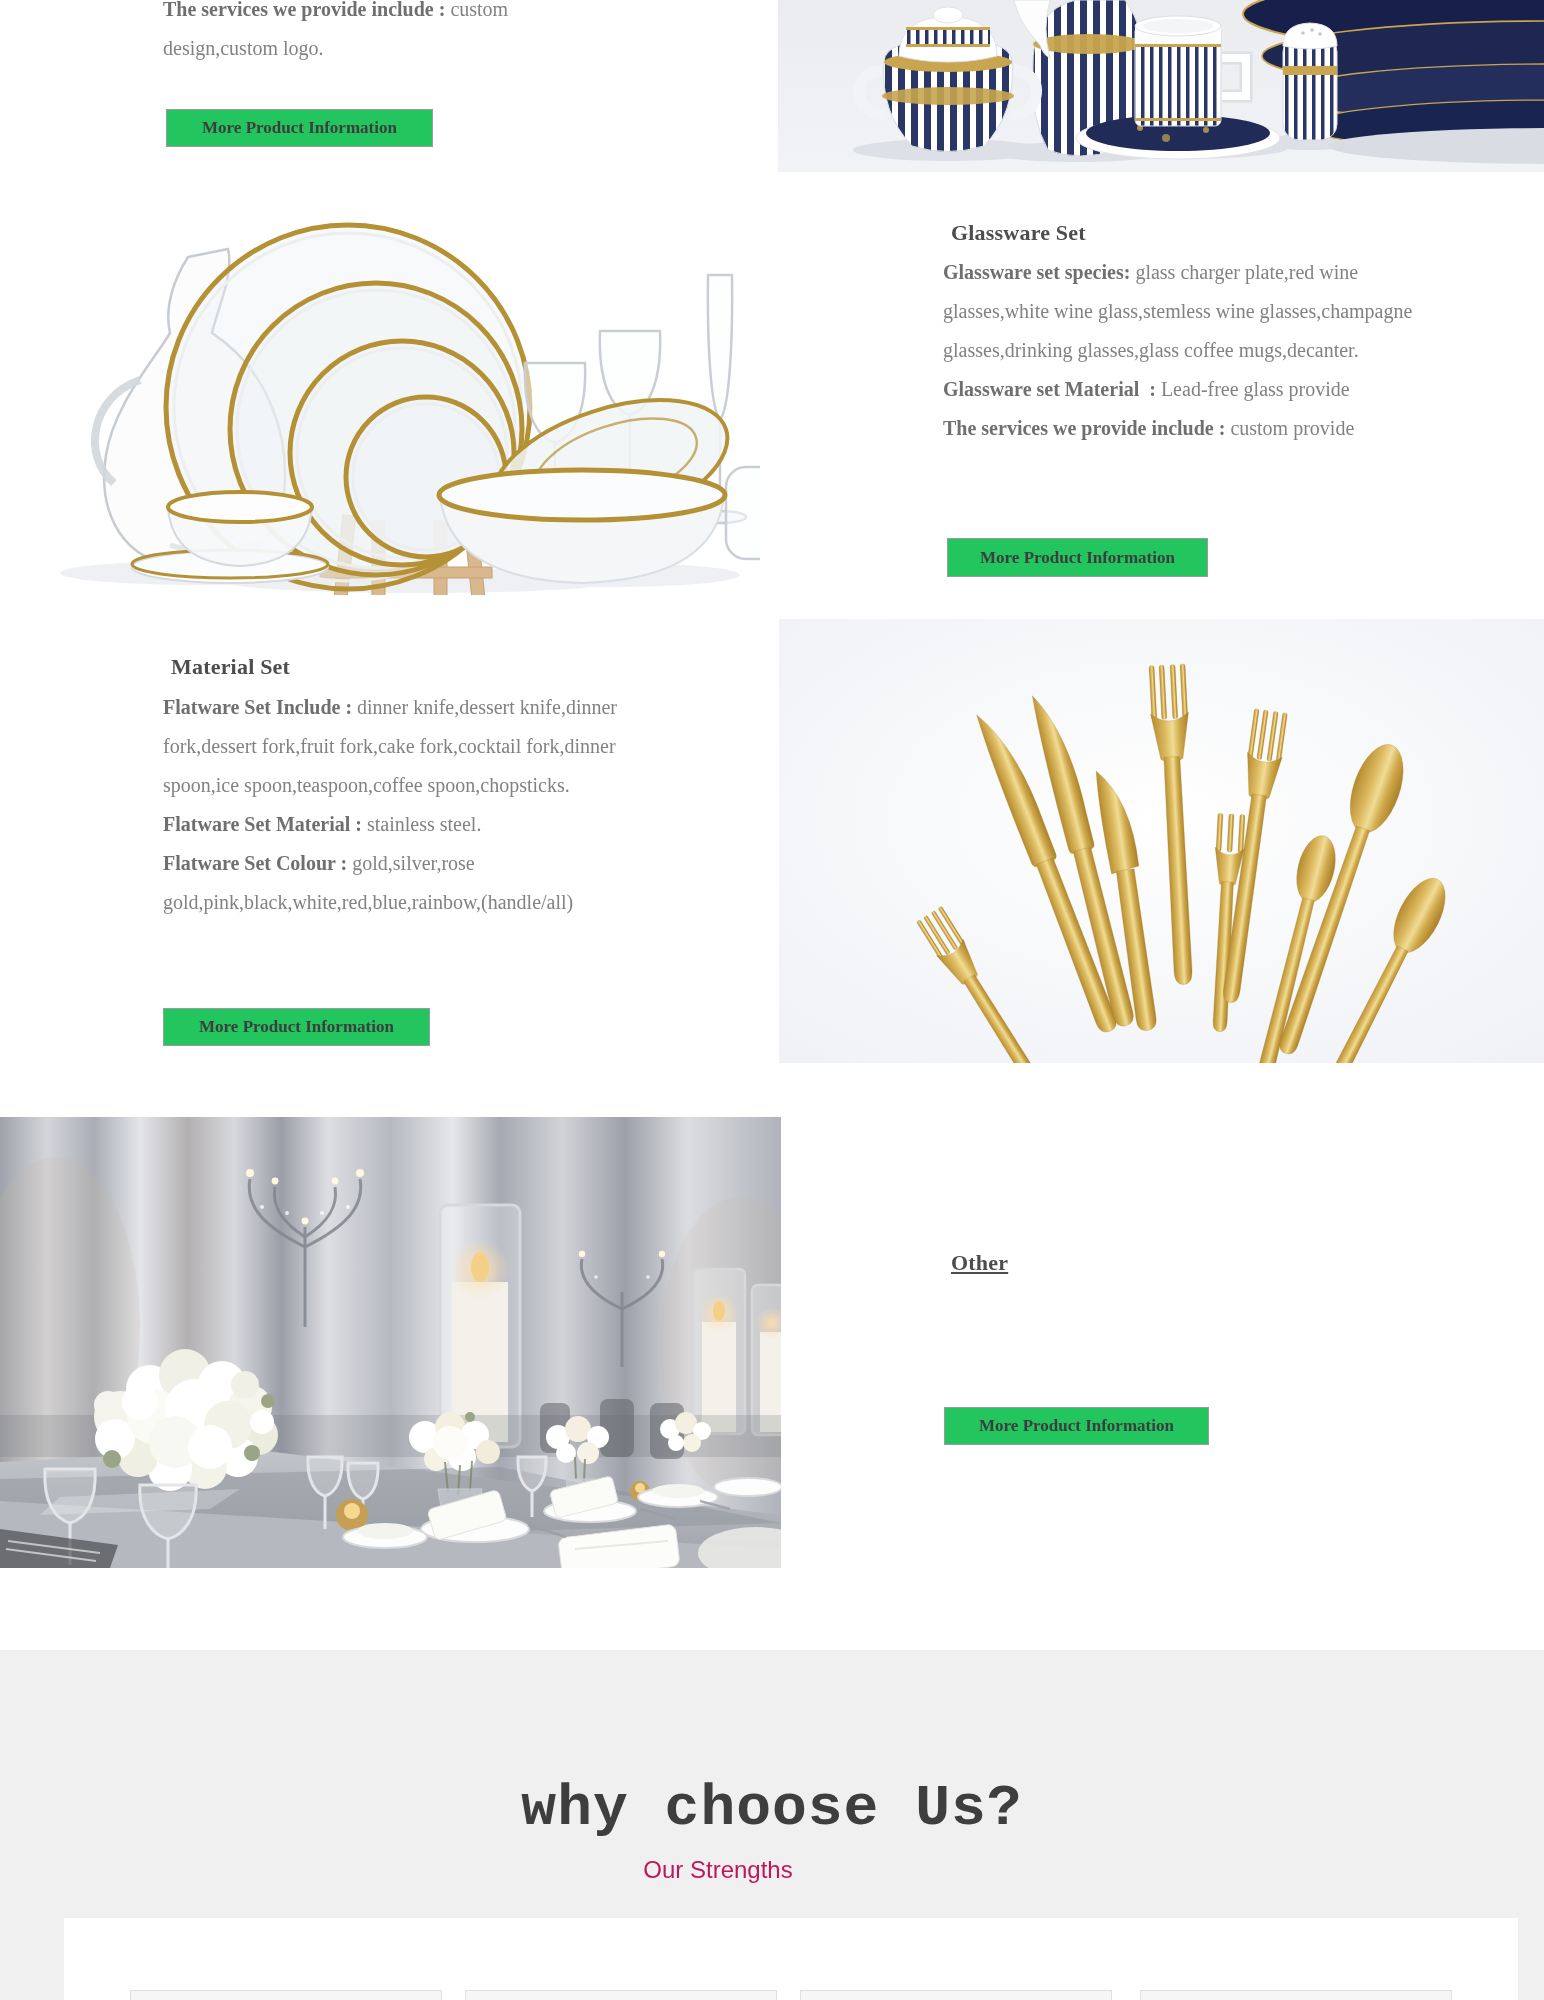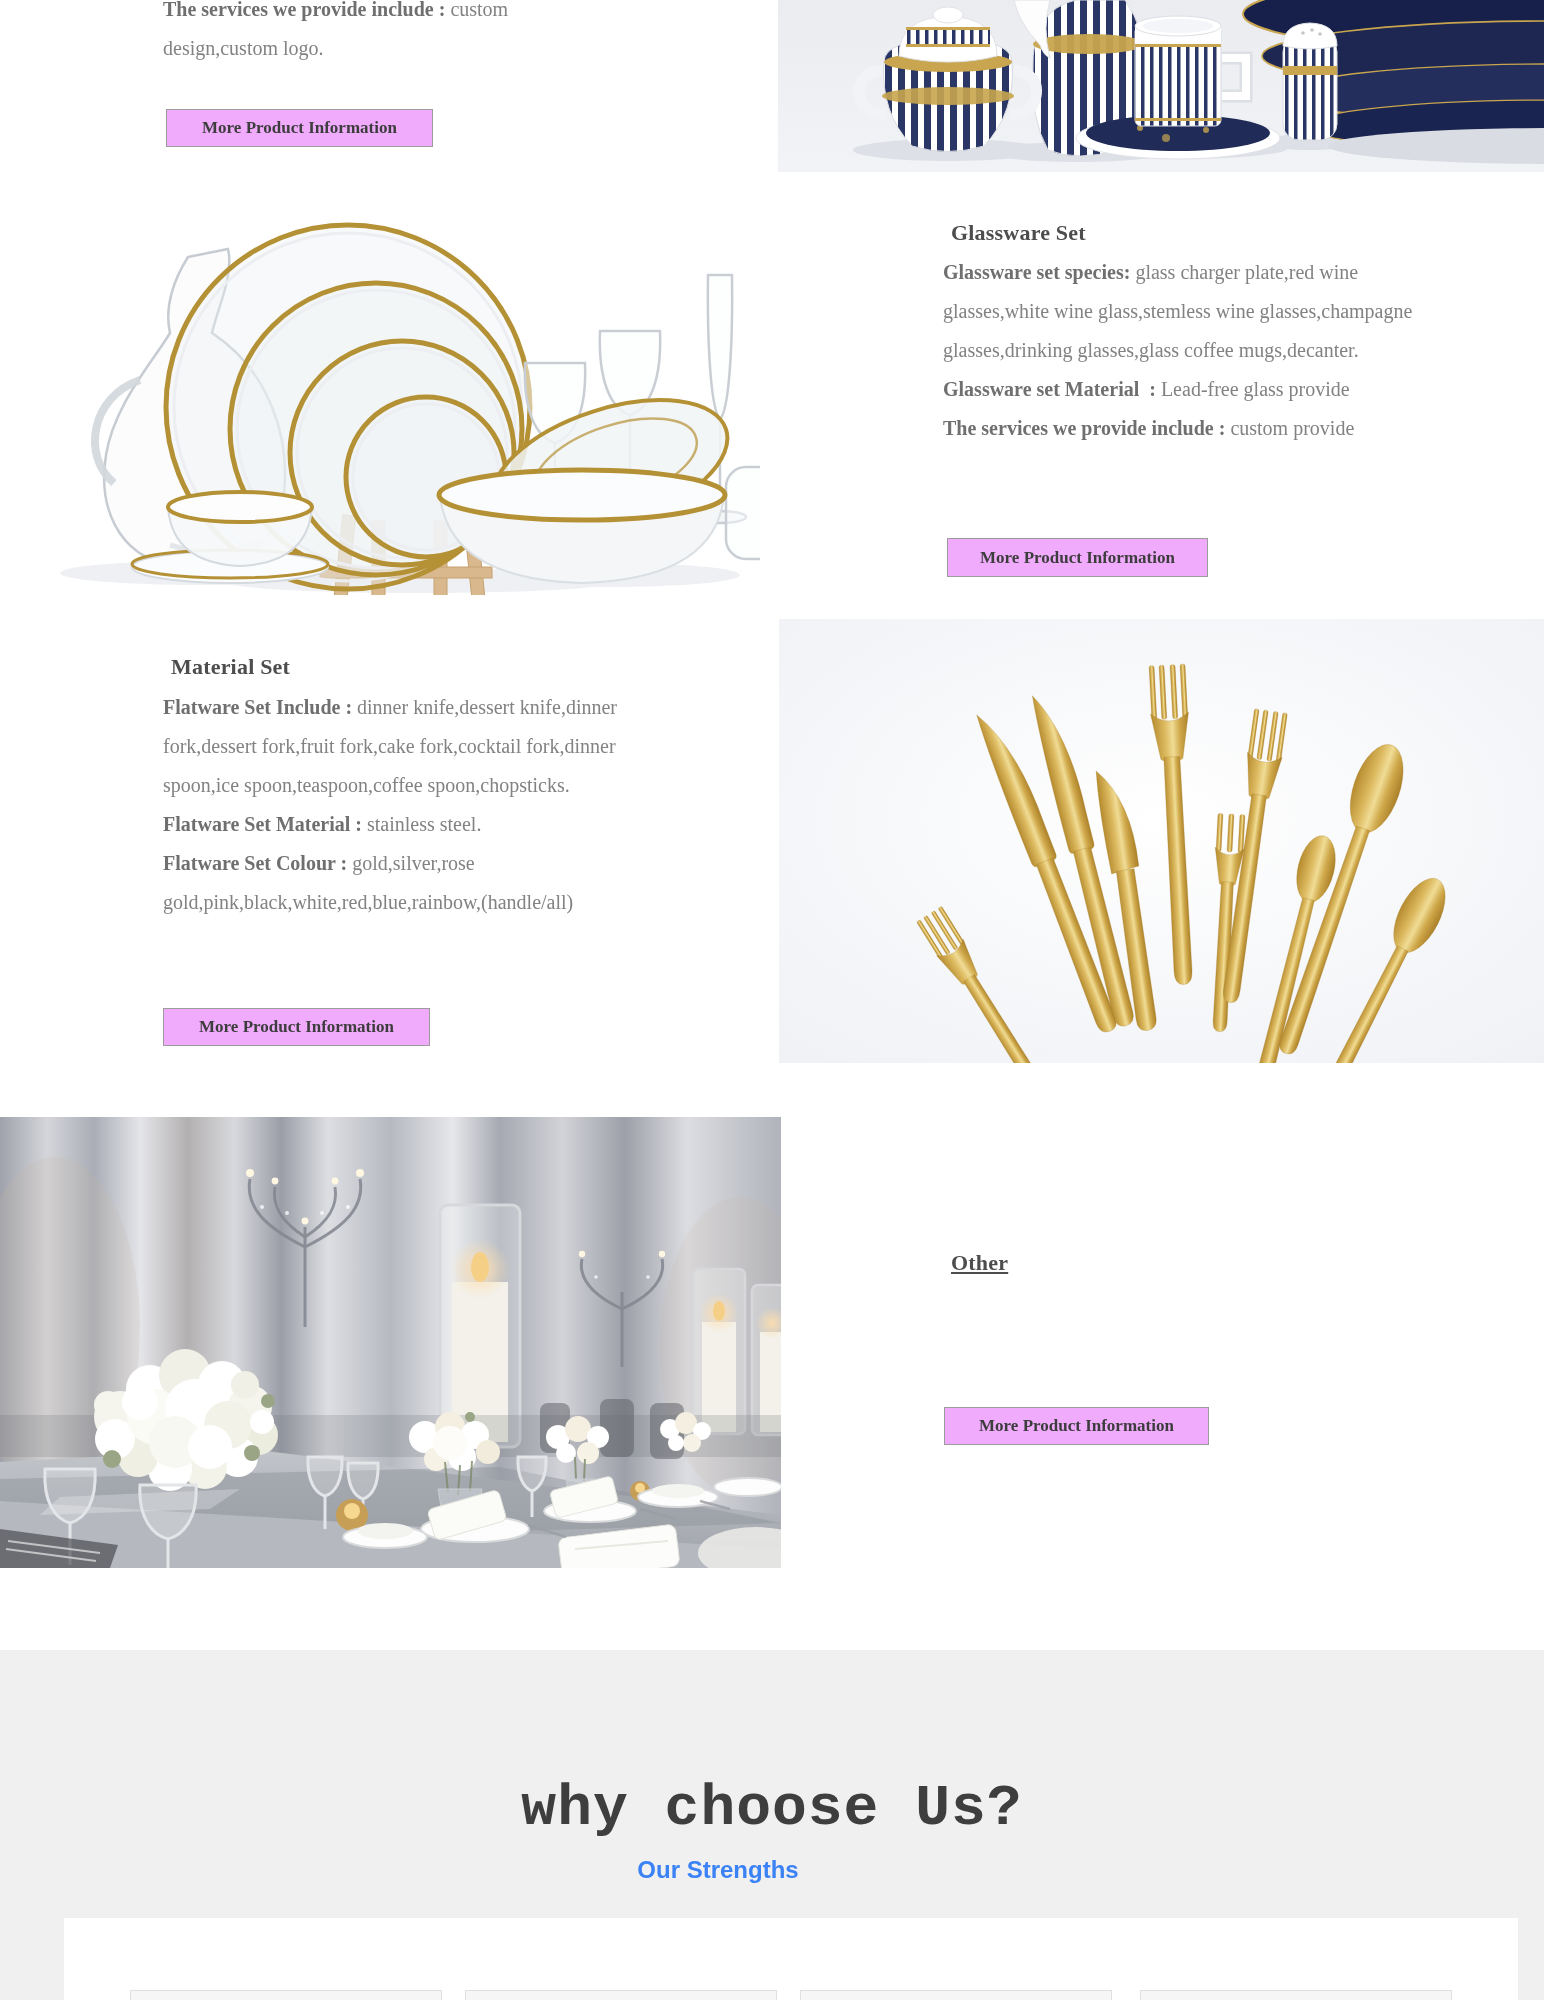--- a/index.html
+++ b/index.html
@@ -2,31 +2,31 @@
 <html><head>
 <meta charset="utf-8">
 <style>
   html,body{margin:0;padding:0;background:#ffffff;}
   #page{position:relative;width:1544px;height:2000px;overflow:hidden;background:#ffffff;
         font-family:"Liberation Serif","DejaVu Serif",serif;}
   .abs{position:absolute;}
   .h3sec{font-size:22px;font-weight:bold;color:#4d4d4d;letter-spacing:.2px;margin:8px;}
   .spec{font-size:20px;line-height:39px;color:#828282;margin:0;white-space:pre-wrap;}
   .spec b{color:#6f6f6f;font-weight:bold;}
-  .mpi{display:block;background:#f0abfc;border:1px solid #9c9c9c;color:#3d3d3d;
+  .mpi{display:block;background:#22c55e;border:1px solid #9c9c9c;color:#3d3d3d;
        font-family:"Liberation Serif","DejaVu Serif",serif;font-weight:bold;font-size:17px;
        text-align:center;cursor:pointer;padding:0;}
   .img-block{overflow:hidden;}
   .img-block svg{display:block;}
   #why-band{left:0;top:1650px;width:1544px;height:350px;background:#f0f0f1;}
   #why-title{left:0;top:1776px;width:1544px;text-align:center;font-size:58px;font-weight:bold;
              color:#3e3e3e;letter-spacing:1px;margin:0;font-family:Liberation Mono, monospace;}
   #why-sub{left:0;top:1856px;width:1436px;text-align:center;
            font-family:"Liberation Sans","DejaVu Sans",sans-serif;
-           font-size:24px;font-weight:bold;color:#3b82f6;margin:0;}
+           font-size:24px;font-weight:normal;color:#be185d;margin:0;}
   #strength-card{left:64px;top:1918px;width:1454px;height:82px;background:#ffffff;}
   .mini-box{top:1990px;width:310px;height:34px;background:#f6f6f6;border:1px solid #e0e0e0;}
 </style>
 </head>
 <body>
 
 <div id="page">
 
   <p class="spec abs" style="left:163px;top:-10px;width:400px;"><b>The services we provide include :</b><span> custom design,custom logo.</span></p>
 

